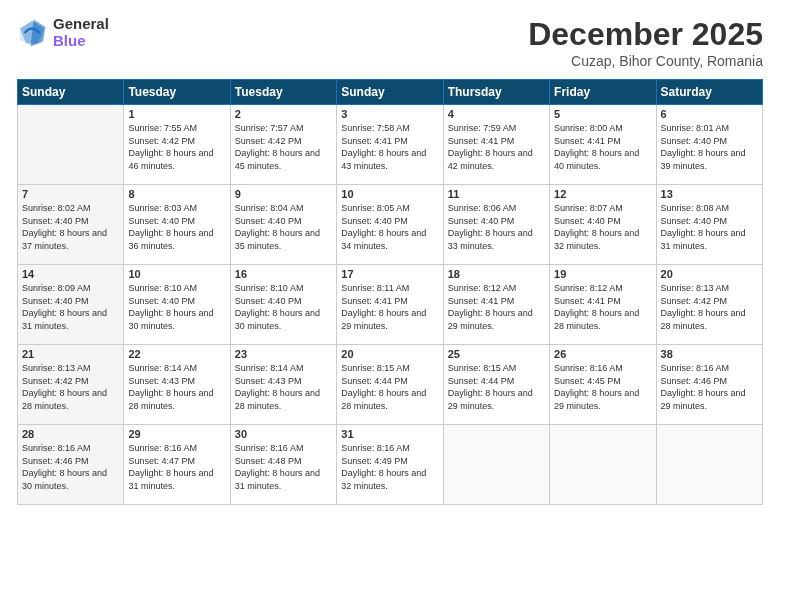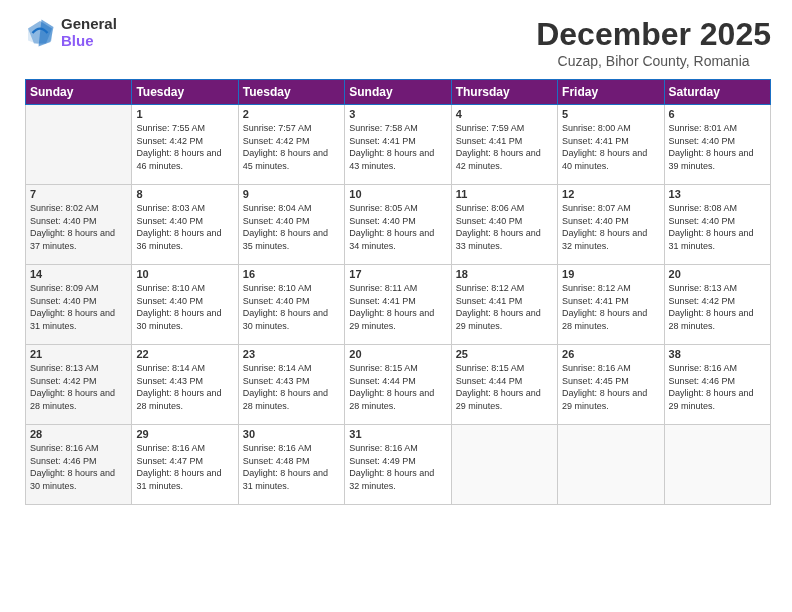--- a/index.html
+++ b/index.html
@@ -7,21 +7,20 @@
       width: 792px;
       height: 612px;
       font-family: Arial, sans-serif;
       background: #fff;
       overflow: hidden;
     }
     .page {
       width: 780px;
       height: 612px;
       padding: 16px 17px;
-      margin-left: 8px;
     }
     .header {
       display: flex;
       justify-content: space-between;
       align-items: flex-start;
       margin-bottom: 10px;
     }
     .logo {
       display: flex;
       align-items: center;
@@ -51,29 +50,28 @@
     }
     .cal-title {
       font-size: 32px;
       font-weight: bold;
       color: #333;
       text-align: center;
     }
     .cal-subtitle {
       font-size: 14px;
       color: #555;
-      text-align: center;
     }
     table {
       width: 100%;
       border-collapse: collapse;
       table-layout: fixed;
     }
     thead tr th {
-      background: #701a75;
+      background: #0c4a6e;
       color: #fff;
       font-size: 12px;
       font-weight: bold;
       padding: 5px 4px;
       text-align: left;
       border: 1px solid #1a6fc4;
     }
     tbody tr td {
       border: 1px solid #ccc;
       vertical-align: top;

